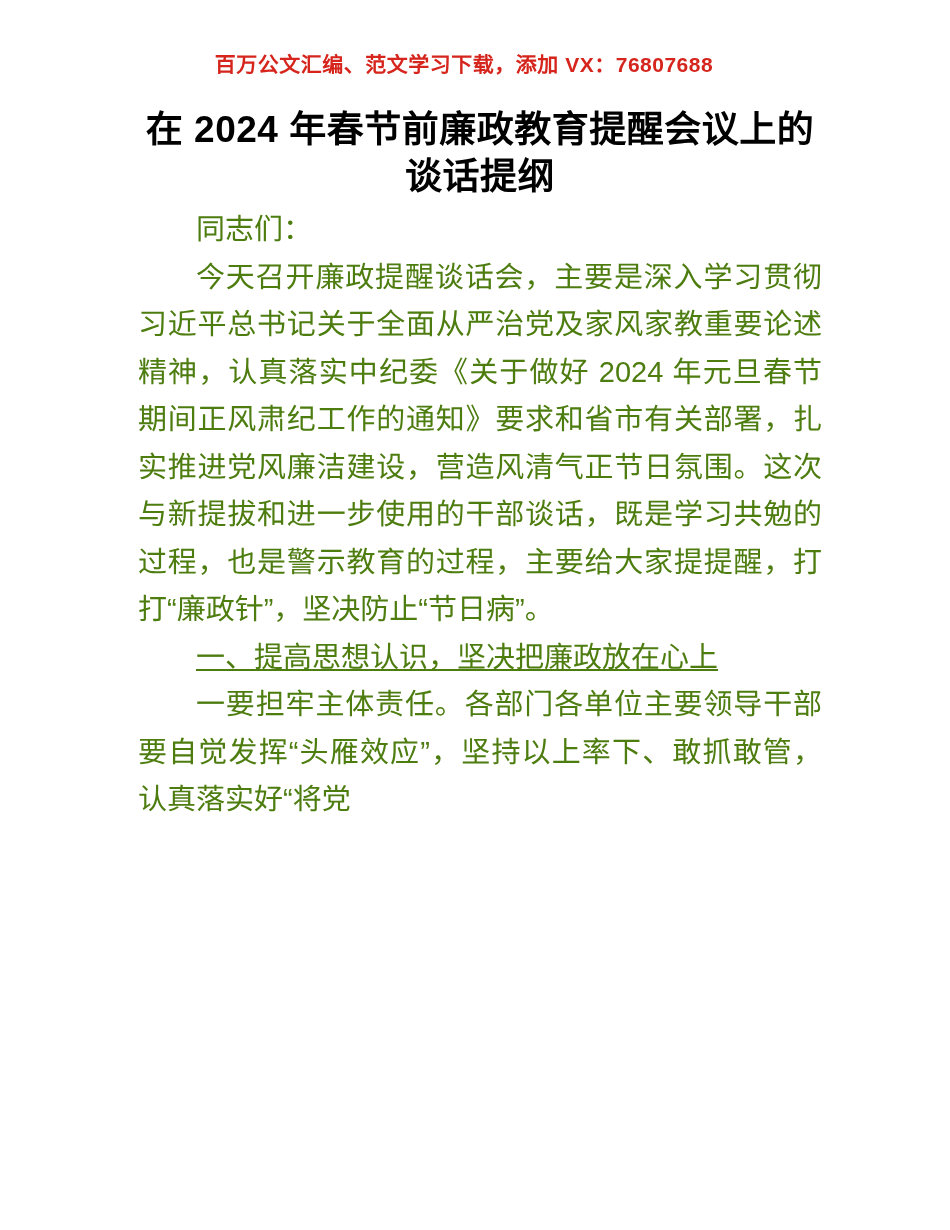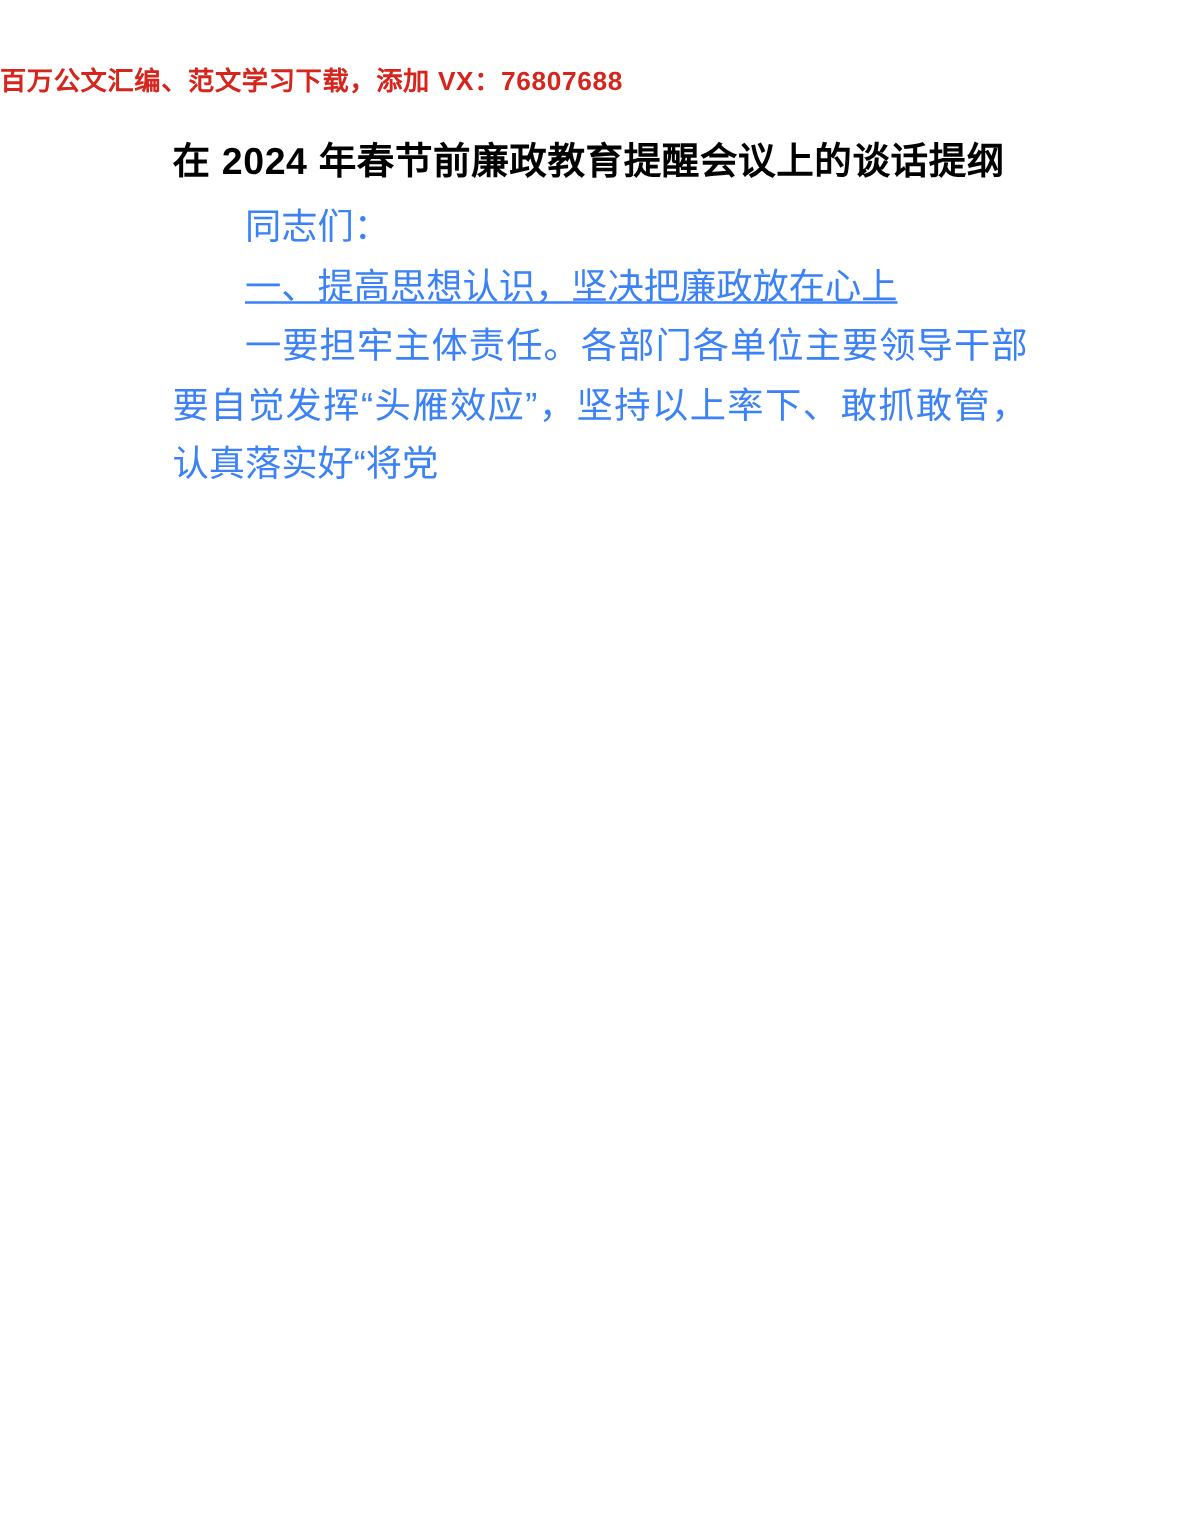--- a/index.html
+++ b/index.html
@@ -17,50 +17,50 @@
     font-family: "Liberation Sans", "DejaVu Sans", sans-serif;
     -webkit-font-smoothing: antialiased;
   }
 
   
   .promo-header {
     position: absolute;
     top: 48px;
     left: 0;
     width: 928px;
-    text-align: left;
+    text-align: center;
     color: #d5251d;
     font-size: 21px;
     font-weight: 700;
     letter-spacing: 0.5px;
     white-space: nowrap;
   }
 
   
   .doc-body {
     position: absolute;
     top: 106px;
     left: 138px;
     width: 684px;
   }
 
   .doc-title {
-    font-size: 30px;
+    font-size: 37px;
     font-weight: 700;
     line-height: 47px;
-    text-align: left;
+    text-align: center;
     color: #000000;
     margin: 0 0 6px 0;
     letter-spacing: 0.5px;
   }
 
   .para {
     font-size: 29px;
     line-height: 47.5px;
-    color: #3b82f6;
+    color: #4d7c0f;
     margin: 0;
     text-align: justify;
     text-justify: inter-ideograph;
     letter-spacing: 0px;
   }
   .para.indent {
     text-indent: 2em;
   }
   .para.salutation {
     text-indent: 2em;
@@ -76,20 +76,21 @@
 <div class="page">
 
   <div class="promo-header">百万公文汇编、范文学习下载，添加 VX：76807688</div>
 
   <div class="doc-body">
 
     <h1 class="doc-title">在 2024 年春节前廉政教育提醒会议上的谈话提纲</h1>
 
     <p class="para salutation">同志们：</p>
 
+    <p class="para indent">今天召开廉政提醒谈话会，主要是深入学习贯彻习近平总书记关于全面从严治党及家风家教重要论述精神，认真落实中纪委《关于做好 2024 年元旦春节期间正风肃纪工作的通知》要求和省市有关部署，扎实推进党风廉洁建设，营造风清气正节日氛围。这次与新提拔和进一步使用的干部谈话，既是学习共勉的过程，也是警示教育的过程，主要给大家提提醒，打打“廉政针”，坚决防止“节日病”。</p>
 
     <p class="para heading">一、提高思想认识，坚决把廉政放在心上</p>
 
 
     <p class="para indent">一要担牢主体责任。各部门各单位主要领导干部要自觉发挥“头雁效应”，坚持以上率下、敢抓敢管，认真落实好“将党</p>
 
   </div>
 </div>
 
 </body></html>

